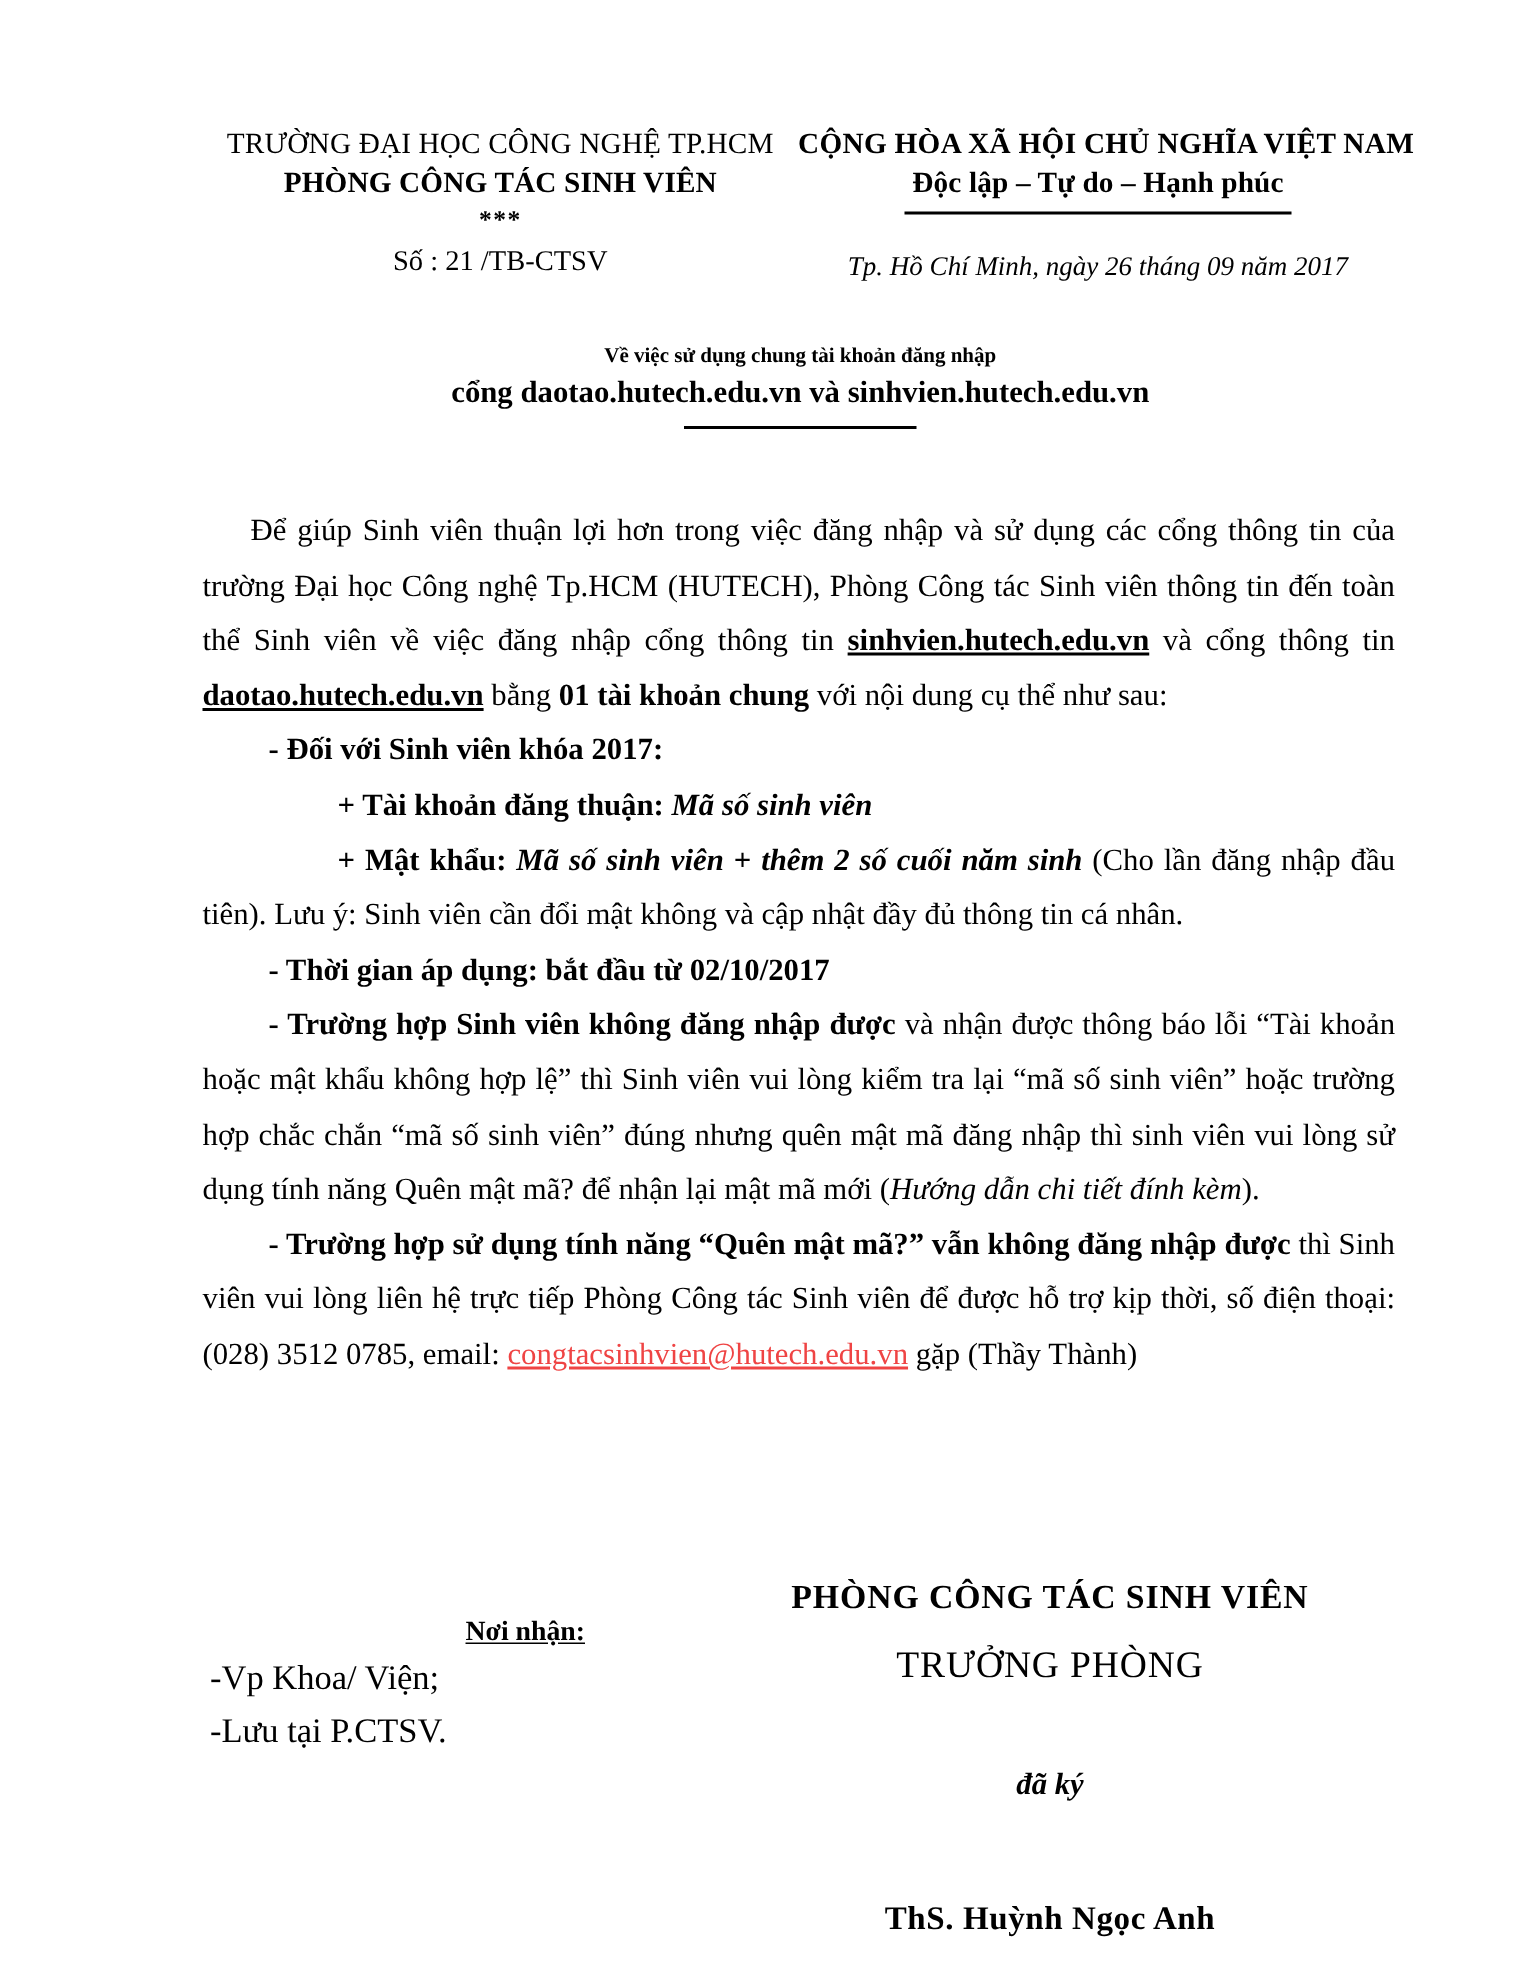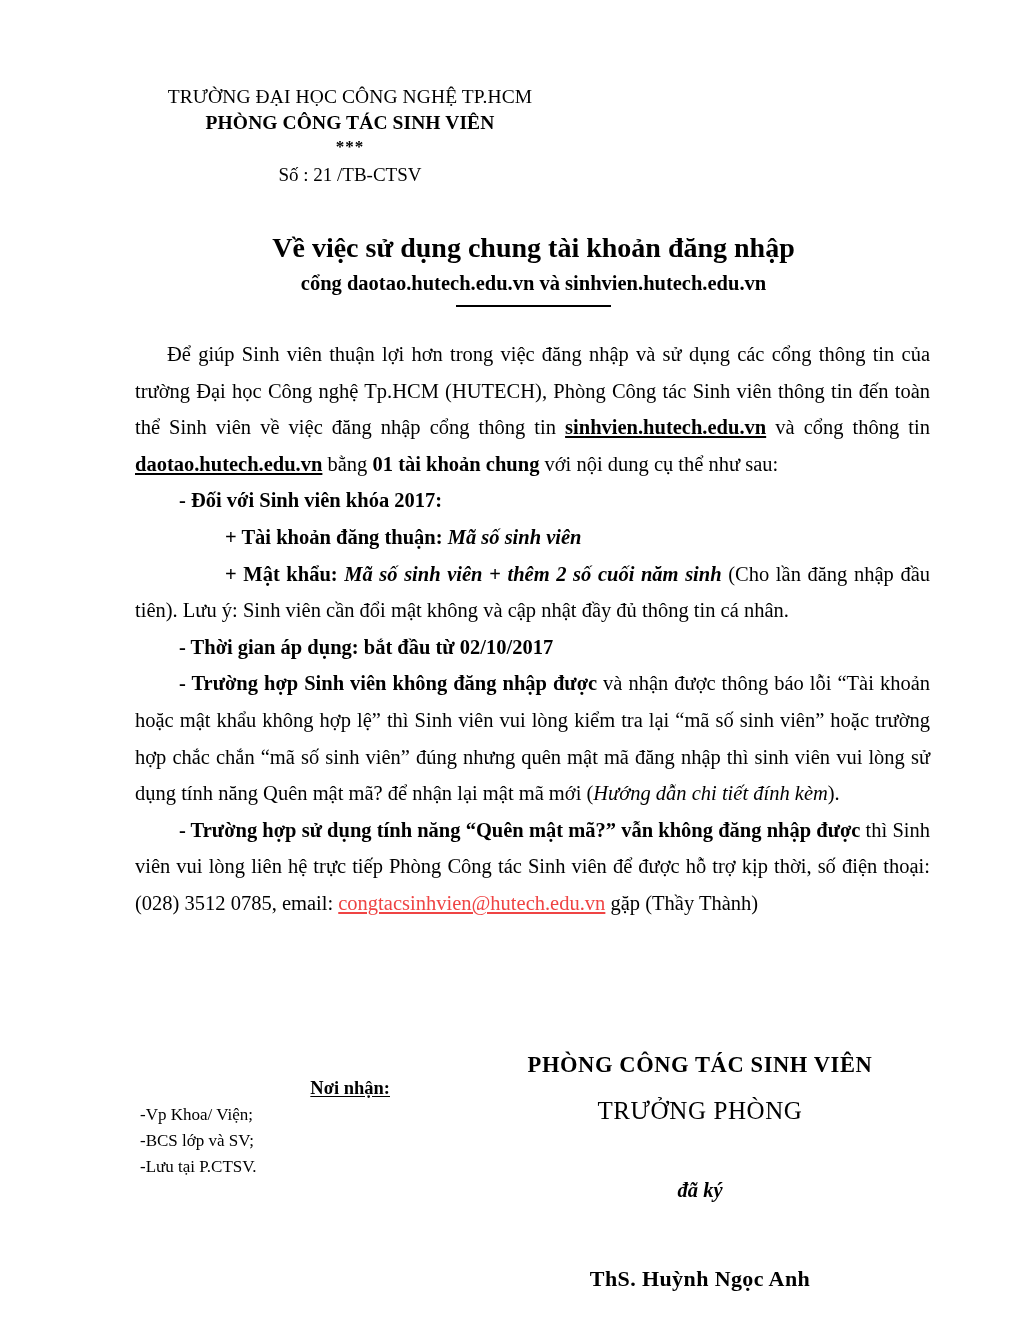--- a/index.html
+++ b/index.html
@@ -101,21 +101,21 @@
     right: 88px;
     text-align: center;
   }
   .title-main {
     font-size: 29px;
     font-weight: bold;
     letter-spacing: 1.2px;
     line-height: 1.2;
   }
   .title-sub1 {
-    font-size: 28px;
+    font-size: 14px;
     font-weight: bold;
     line-height: 1.5;
     margin-top: 5px;
   }
   .title-sub2 {
     font-size: 20.5px;
     font-weight: bold;
     line-height: 1.45;
   }
   .rule-title {
@@ -163,21 +163,21 @@
   }
   .recipients-title {
     font-size: 18.5px;
     font-weight: bold;
     text-decoration: underline;
     text-underline-offset: 2px;
     line-height: 1.4;
     text-align: right;
   }
   .recipients-item {
-    font-size: 17px;
+    font-size: 23px;
     line-height: 1.52;
   }
 
   .signature {
     position: absolute;
     left: 470px;
     top: 1048px;
     width: 460px;
     text-align: center;
   }
@@ -216,20 +216,26 @@
 
   <div class="header">
 
     <div class="header-left">
       <div class="org-line1">TRƯỜNG ĐẠI HỌC CÔNG NGHỆ TP.HCM</div>
       <div class="org-line2">PHÒNG CÔNG TÁC SINH VIÊN</div>
       <div class="org-stars">***</div>
       <div class="doc-number">Số :  21 /TB-CTSV</div>
     </div>
 
+    <div class="header-right">
+      <div class="nation-line1">CỘNG HÒA XÃ HỘI CHỦ NGHĨA VIỆT NAM</div>
+      <div class="nation-line2">Độc lập – Tự do – Hạnh phúc</div>
+      <div class="rule-nation"></div>
+      <div class="place-date">Tp. Hồ Chí Minh, ngày 26 tháng 09 năm 2017</div>
+    </div>
 
   </div>
 
   <div class="title-block">
     <div class="title-sub1">Về việc sử dụng chung tài khoản đăng nhập</div>
     <div class="title-sub2">cổng daotao.hutech.edu.vn và sinhvien.hutech.edu.vn</div>
     <div class="rule-title"></div>
   </div>
 
   <div class="body-block">
@@ -247,21 +253,20 @@
 
     <p class="para ind-1"><b>- Trường hợp Sinh viên không đăng nhập được</b><span> và nhận được thông báo lỗi “Tài khoản hoặc mật khẩu không hợp lệ” thì Sinh viên vui lòng kiểm tra lại “mã số sinh viên” hoặc trường hợp chắc chắn “mã số sinh viên” đúng nhưng quên mật mã đăng nhập thì sinh viên vui lòng sử dụng tính năng Quên mật mã? để nhận lại mật mã mới (</span><i>Hướng dẫn chi tiết đính kèm</i><span>).</span></p>
 
     <p class="para ind-1"><b>- Trường hợp sử dụng tính năng “Quên mật mã?” vẫn không đăng nhập được</b><span> thì Sinh viên vui lòng liên hệ trực tiếp Phòng Công tác Sinh viên để được hỗ trợ kịp thời, số điện thoại: (028) 3512 0785, email: </span><a class="mail" href="#">congtacsinhvien@hutech.edu.vn</a><span> gặp (Thầy Thành)</span></p>
 
   </div>
 
   <div class="recipients">
     <div class="recipients-title">Nơi nhận:</div>
     <div class="recipients-item">-Vp Khoa/ Viện;</div>
-    <div class="recipients-item">-BCS lớp và SV;</div>
     <div class="recipients-item">-Lưu tại P.CTSV.</div>
   </div>
 
   <div class="signature">
     <div class="sign-office">PHÒNG CÔNG TÁC SINH VIÊN</div>
     <div class="sign-role">TRƯỞNG PHÒNG</div>
     <div class="sign-signed">đã ký</div>
     <div class="sign-name">ThS. Huỳnh Ngọc Anh</div>
   </div>
 

